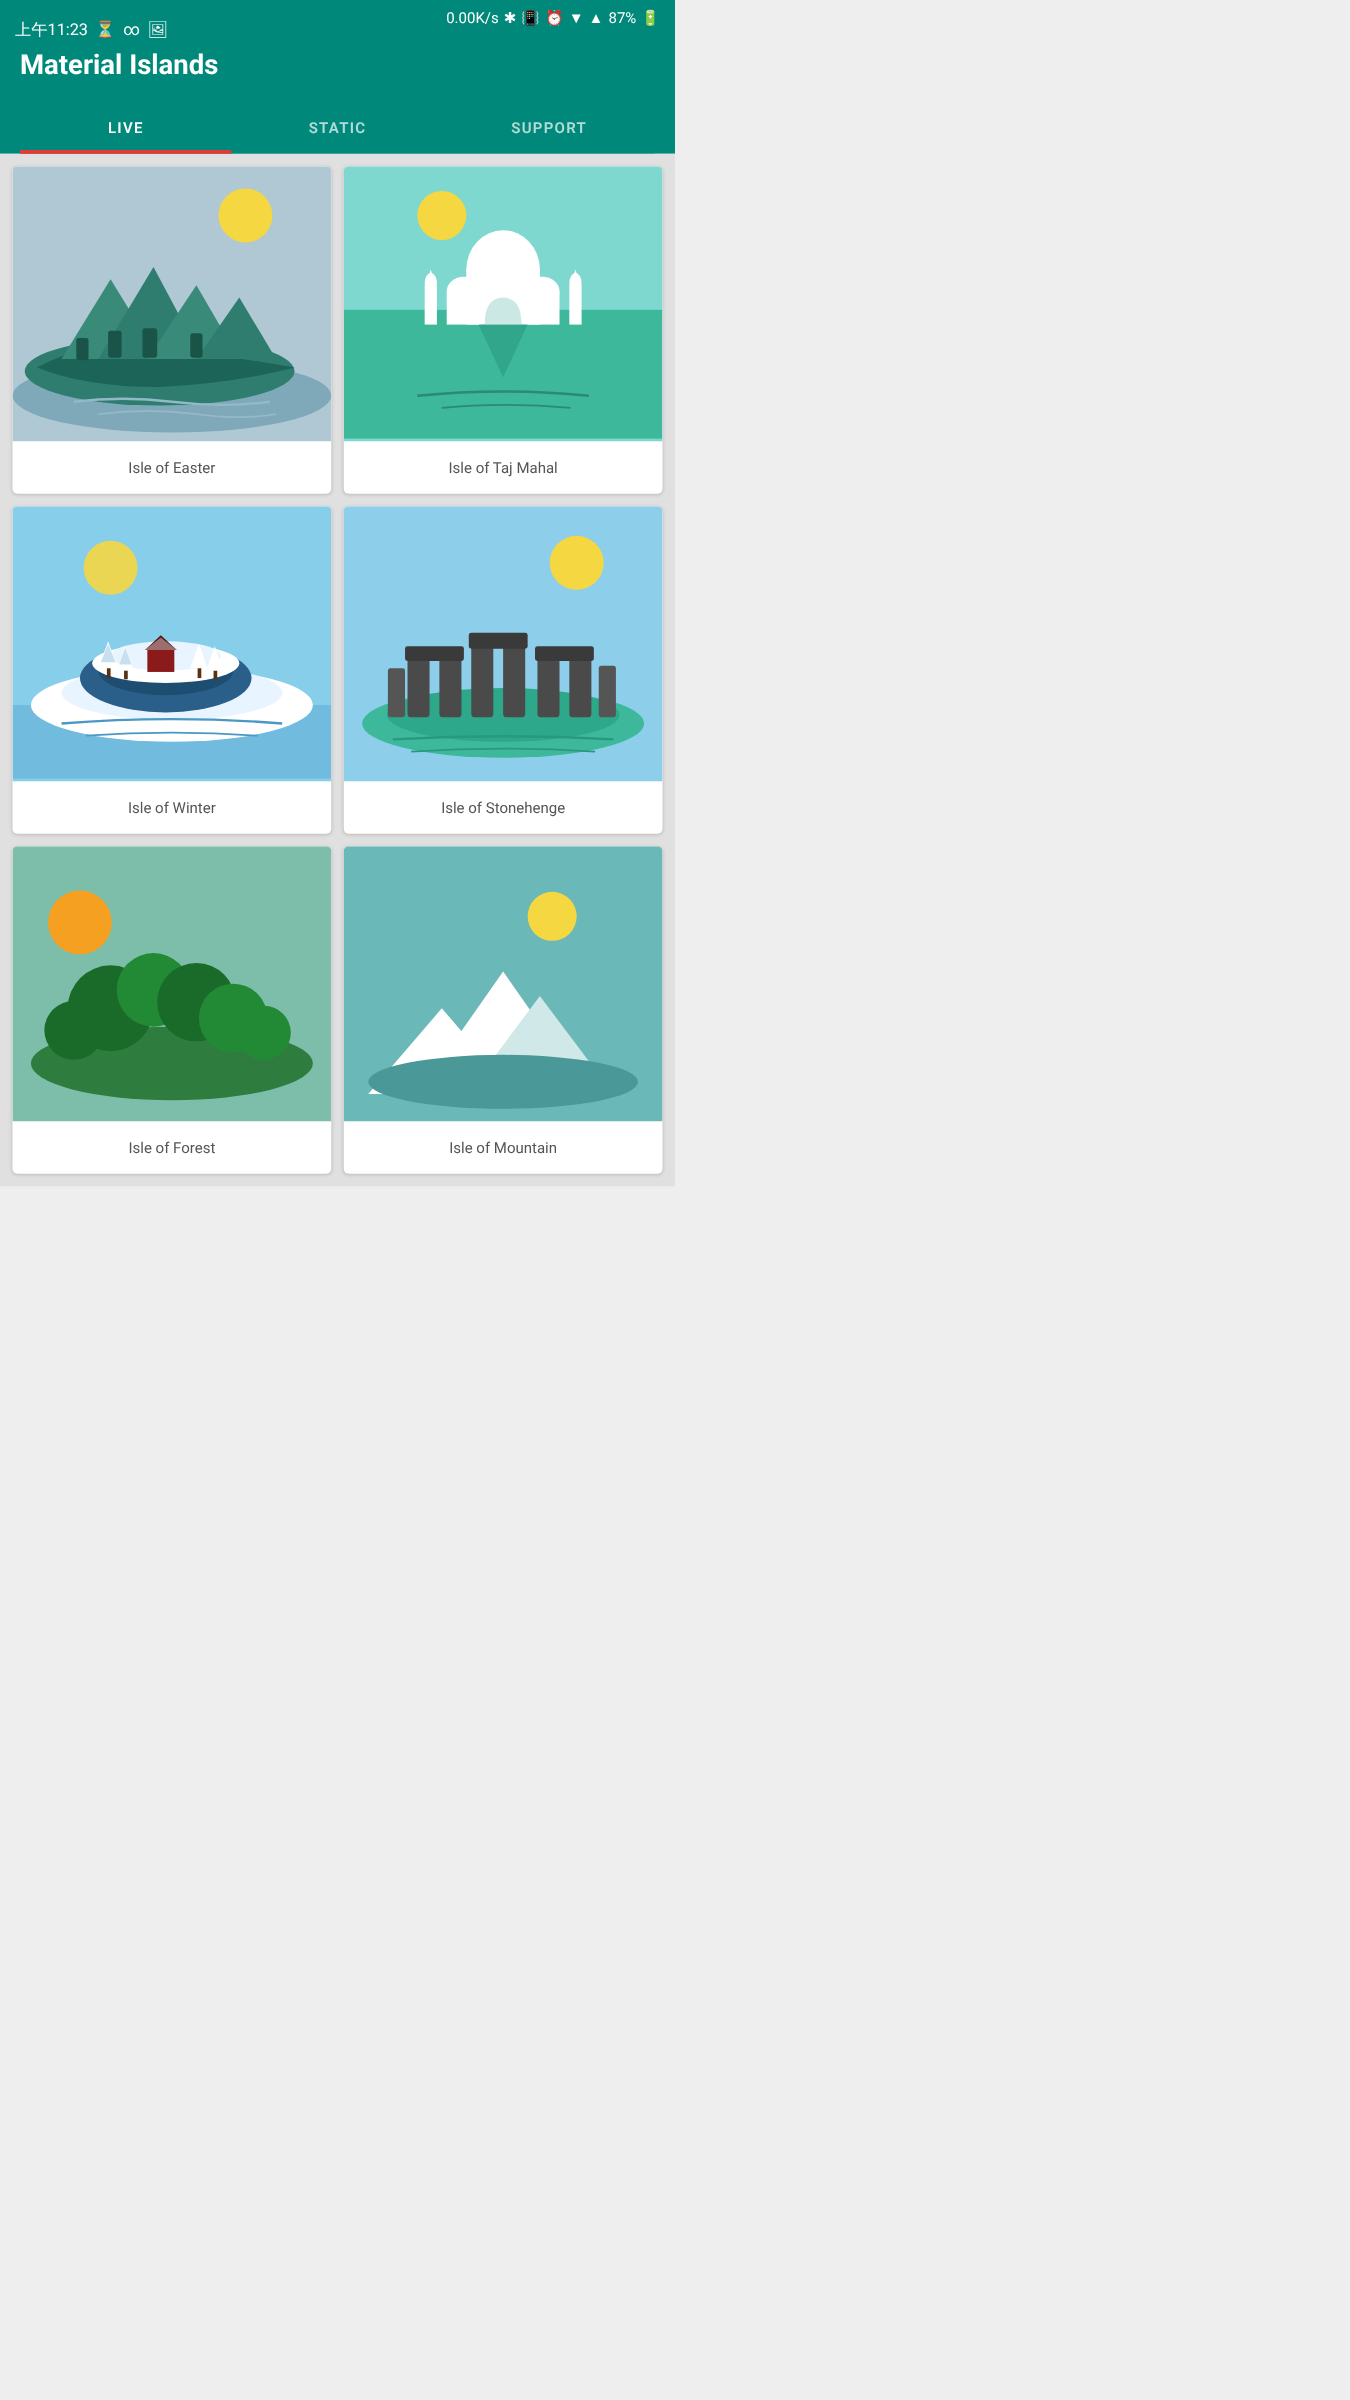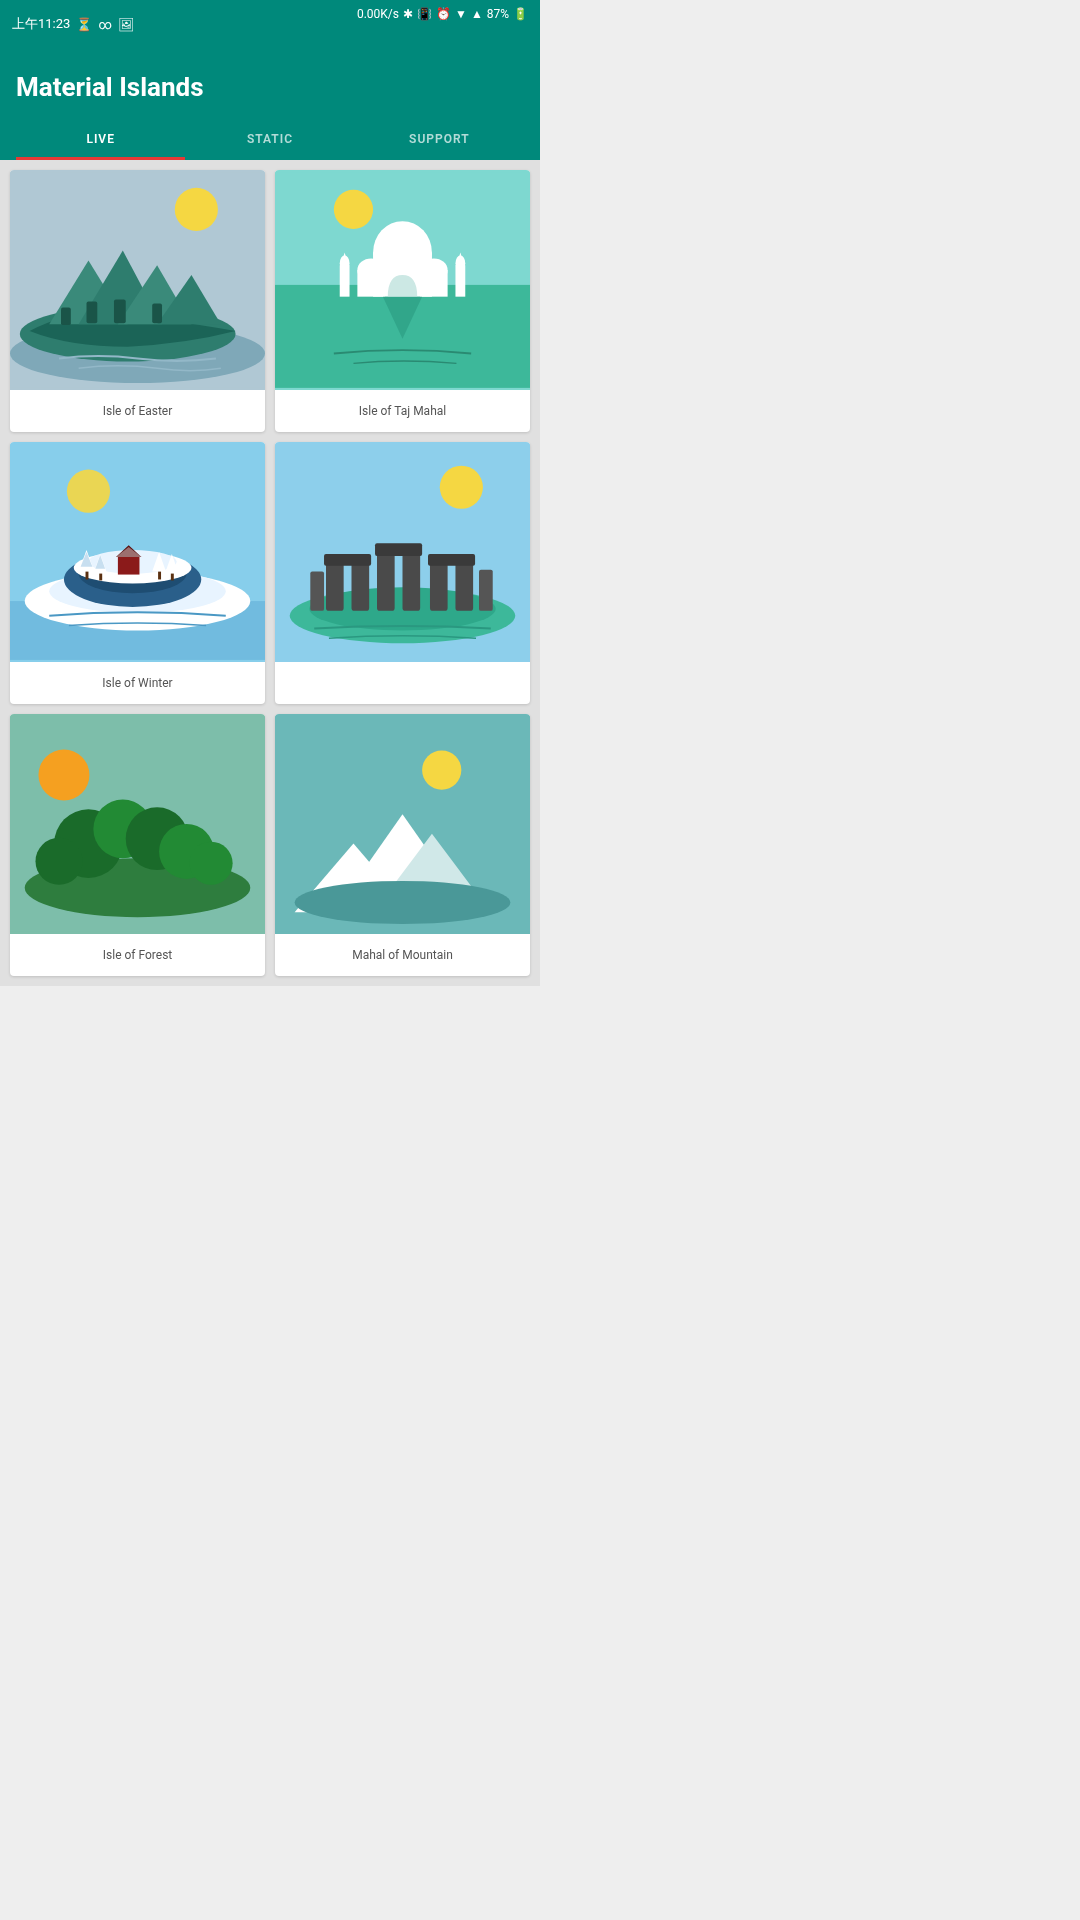--- a/index.html
+++ b/index.html
@@ -26,24 +26,23 @@
     .status-left { display: flex; align-items: center; gap: 6px; margin-top: 20px; }
     .status-right { display: flex; align-items: center; gap: 4px; font-size: 12px; }
 
     
     .app-header {
       background: #00897B;
       color: white;
       padding: 12px 16px 0;
     }
     .app-title {
-      font-size: 26px;
+      font-size: 22px;
       font-weight: bold;
       margin-bottom: 16px;
-      margin-top: 32px;
     }
 
     
     .tab-bar {
       display: flex;
       background: #00897B;
     }
     .tab-item {
       flex: 1;
       text-align: center;
@@ -276,20 +275,21 @@
         <rect x="184" y="118" width="18" height="52" rx="3" fill="#4a4a4a"></rect>
         <rect x="156" y="112" width="48" height="12" rx="2" fill="#3a3a3a"></rect>
 
         <rect x="36" y="130" width="14" height="40" rx="2" fill="#555"></rect>
         <rect x="208" y="128" width="14" height="42" rx="2" fill="#555"></rect>
 
         <path d="M40 188 Q130 183 220 188" stroke="#2a9880" stroke-width="2" fill="none"></path>
         <path d="M55 198 Q130 193 205 198" stroke="#2a9880" stroke-width="1.5" fill="none"></path>
       </svg>
     </div>
+    <div class="card-label">Isle of Stonehenge</div>
   </div>
 
   <div class="card">
     <div class="card-image scene-forest">
       <svg viewBox="0 0 260 220" xmlns="http://www.w3.org/2000/svg">
 
         <rect width="260" height="220" fill="#7dbeaa"></rect>
 
         <circle cx="55" cy="60" r="26" fill="#F5A020"></circle>
 
@@ -314,16 +314,16 @@
 
         <circle cx="170" cy="55" r="20" fill="#F5D742"></circle>
 
         <polygon points="60,200 130,100 200,200" fill="white"></polygon>
         <polygon points="100,200 160,120 220,200" fill="#d0e8e8"></polygon>
         <polygon points="20,200 80,130 140,200" fill="white"></polygon>
 
         <ellipse cx="130" cy="190" rx="110" ry="22" fill="#4a9898"></ellipse>
       </svg>
     </div>
-    <div class="card-label">Mahal of Mountain</div>
+    <div class="card-label">Isle of Mountain</div>
   </div>
 
 </div>
 
 </body></html>

